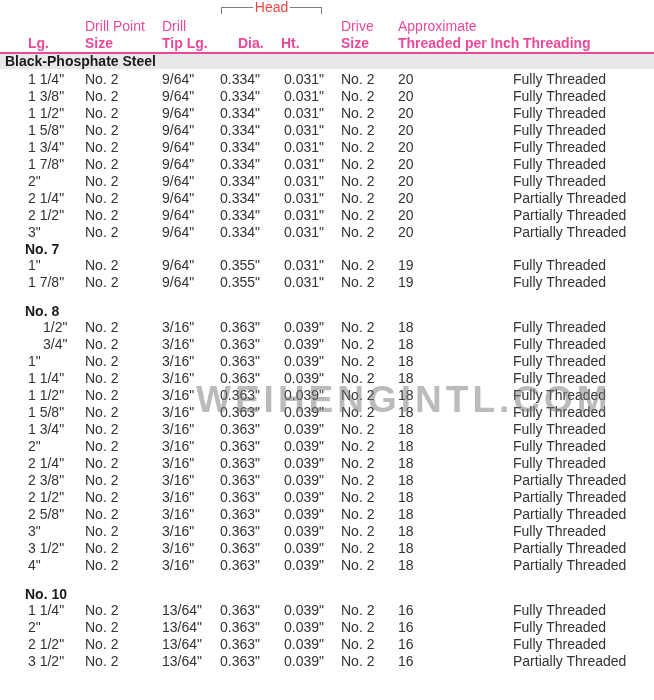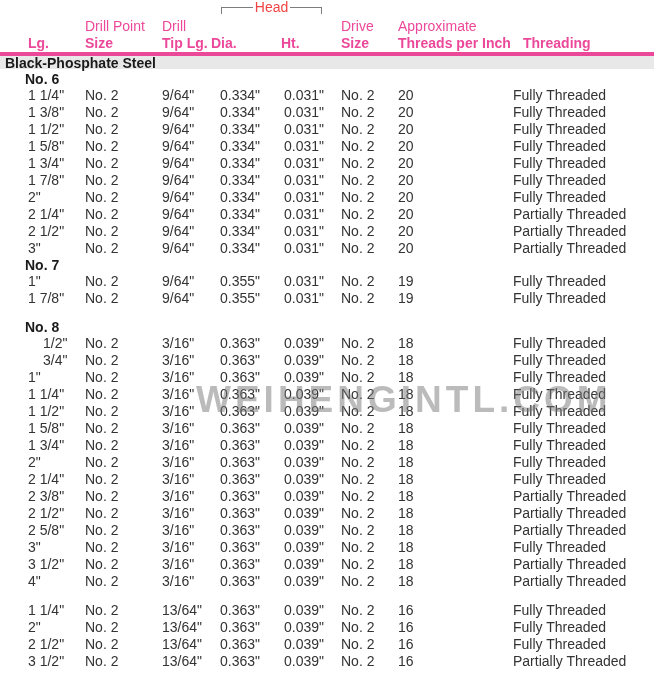--- a/index.html
+++ b/index.html
@@ -40,21 +40,21 @@
     white-space: nowrap;
   }
 
   
   .band {
     position: absolute;
     top: 52px; left: 0;
     width: 654px; height: 17px;
     box-sizing: border-box;
     background: #e8e8e8;
-    border-top: 4px solid #ec4899;
+    border-top: 2px solid #ec4899;
     font-weight: bold;
     color: #1a1a1a;
     line-height: 15px;
     padding-left: 5px;
   }
 
   
   .tbody { position: absolute; top: 69px; left: 0; width: 654px; }
   .section { }
   .section:first-child { margin-top: 2px; }
@@ -103,34 +103,33 @@
     </div>
 
     <span class="hl h-r2" style="left:85px">Drill Point</span>
     <span class="hl h-r2" style="left:162px">Drill</span>
     <span class="hl h-r2" style="left:341px">Drive</span>
     <span class="hl h-r2" style="left:398px">Approximate</span>
 
     <span class="hl h-r3" style="left:28px">Lg.</span>
     <span class="hl h-r3" style="left:85px">Size</span>
     <span class="hl h-r3" style="left:162px">Tip Lg.</span>
-    <span class="hl h-r3" style="left:211px">Dia.</span>
+    <span class="hl h-r3" style="left:238px">Dia.</span>
     <span class="hl h-r3" style="left:281px">Ht.</span>
     <span class="hl h-r3" style="left:341px">Size</span>
-    <span class="hl h-r3" style="left:398px">Threads per Inch</span>
+    <span class="hl h-r3" style="left:398px">Threaded per Inch</span>
     <span class="hl h-r3" style="left:523px">Threading</span>
   </div>
 
   <div class="band">
     <span>Black-Phosphate Steel</span>
   </div>
 
   <div class="tbody">
       <div class="section">
-        <div class="section-heading">No. 6</div>
         <div class="row">
           <span class="cell c-lg">1 1/4"</span>
           <span class="cell c-dps">No. 2</span>
           <span class="cell c-tip">9/64"</span>
           <span class="cell c-dia">0.334"</span>
           <span class="cell c-ht">0.031"</span>
           <span class="cell c-drive">No. 2</span>
           <span class="cell c-tpi">20</span>
           <span class="cell c-thr">Fully Threaded</span>
         </div>
@@ -395,20 +394,21 @@
           <span class="cell c-dps">No. 2</span>
           <span class="cell c-tip">3/16"</span>
           <span class="cell c-dia">0.363"</span>
           <span class="cell c-ht">0.039"</span>
           <span class="cell c-drive">No. 2</span>
           <span class="cell c-tpi">18</span>
           <span class="cell c-thr">Partially Threaded</span>
         </div>
       </div>
       <div class="section">
+        <div class="section-heading">No. 10</div>
         <div class="row">
           <span class="cell c-lg">1 1/4"</span>
           <span class="cell c-dps">No. 2</span>
           <span class="cell c-tip">13/64"</span>
           <span class="cell c-dia">0.363"</span>
           <span class="cell c-ht">0.039"</span>
           <span class="cell c-drive">No. 2</span>
           <span class="cell c-tpi">16</span>
           <span class="cell c-thr">Fully Threaded</span>
         </div>

